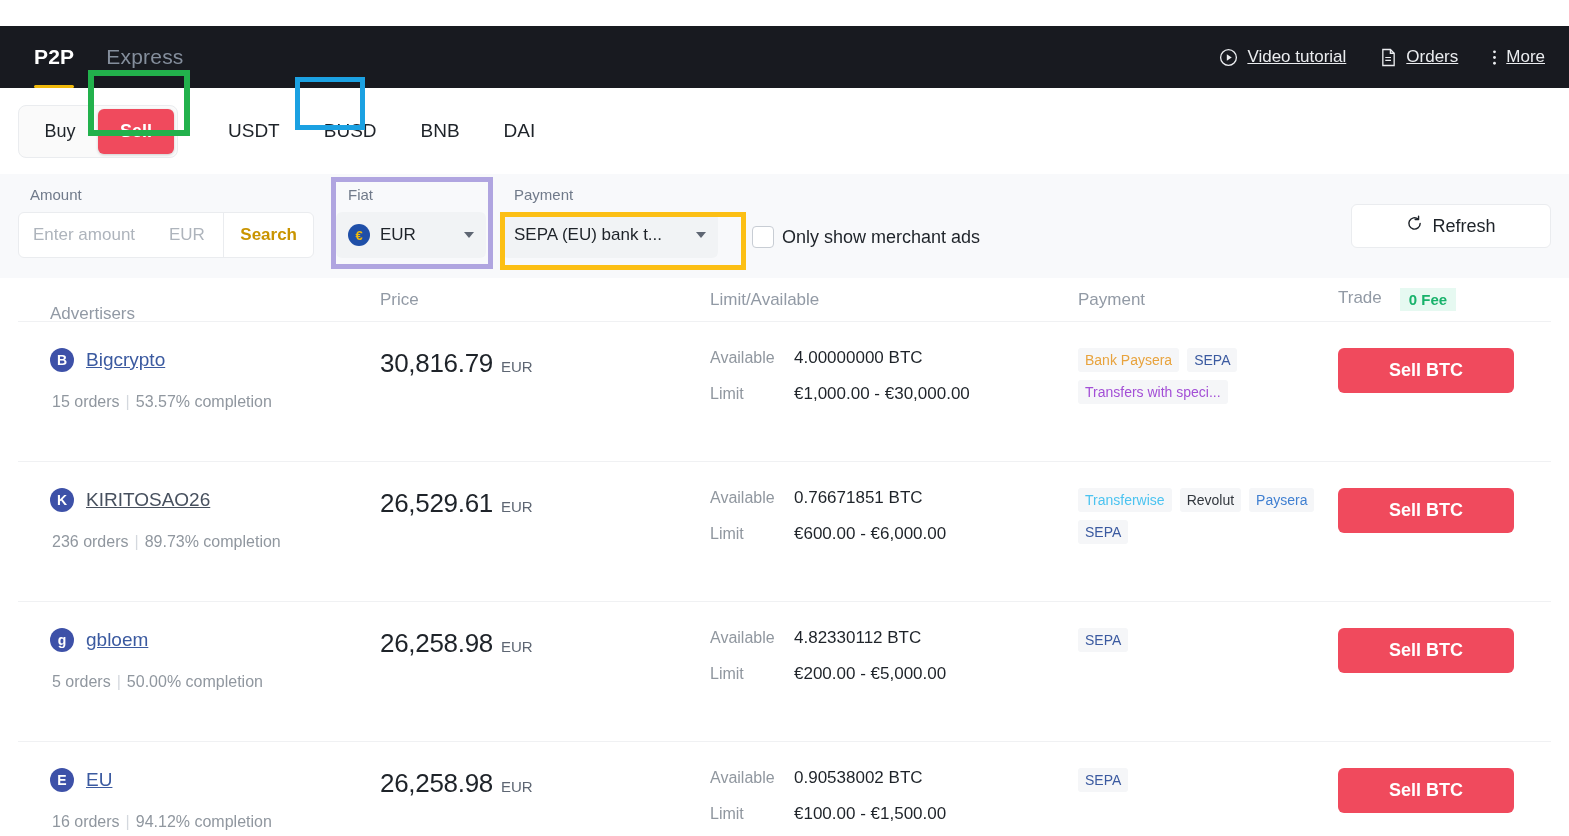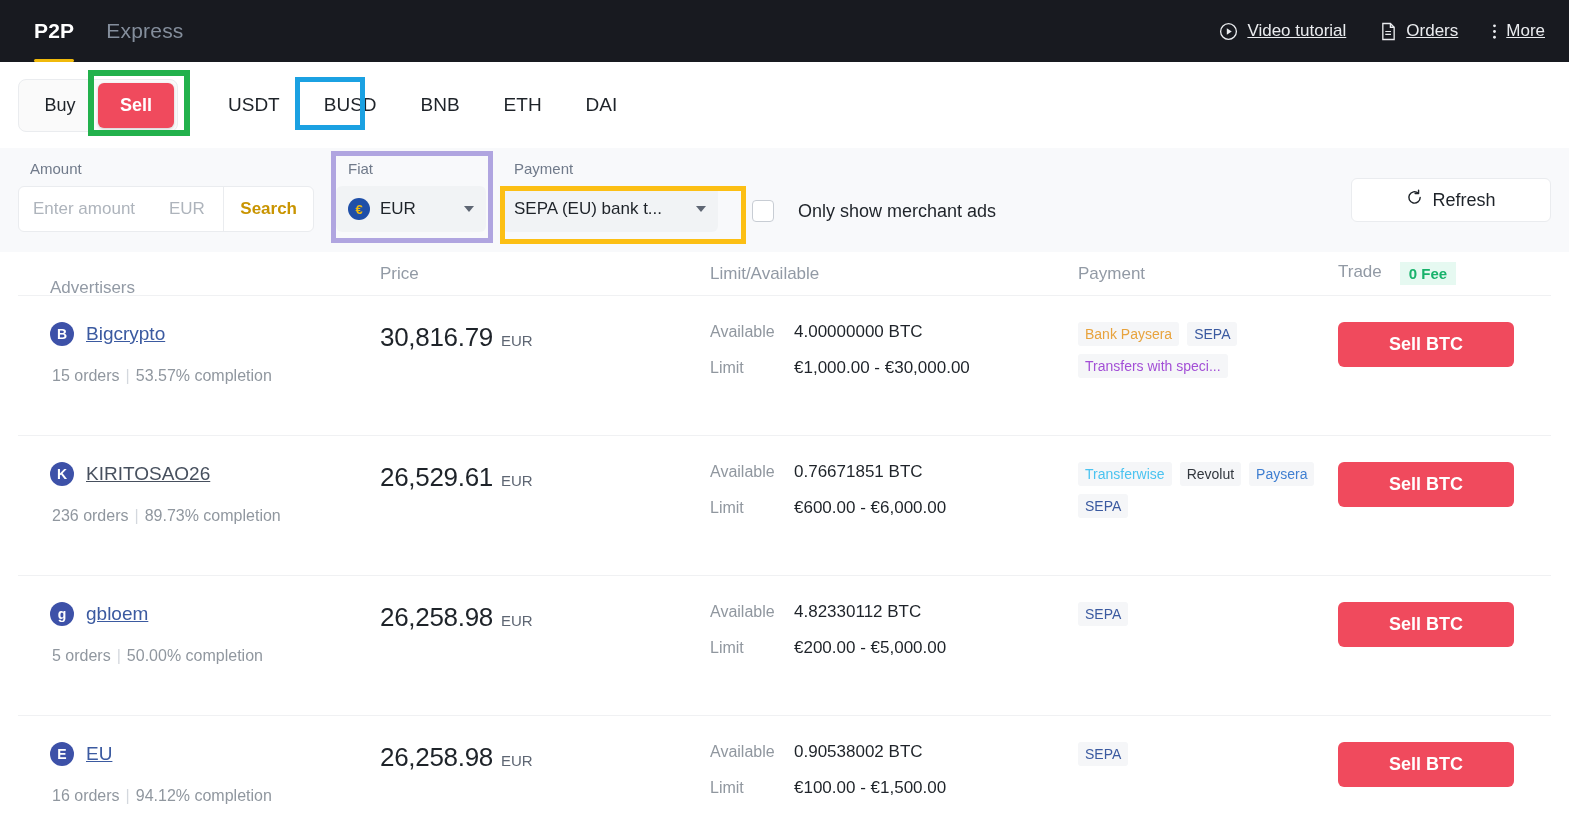--- a/index.html
+++ b/index.html
@@ -11,20 +11,21 @@
   }
 
   
   .topnav {
     height: 62px;
     background: #181a20;
     display: flex;
     align-items: center;
     padding: 0 24px 0 18px;
     position: relative;
+    margin-top: 26px;
   }
   .topnav-left { display: flex; align-items: flex-end; height: 100%; }
   .tn-item {
     position: relative;
     height: 100%;
     display: flex;
     align-items: center;
     padding: 0 16px;
     font-size: 21px;
     color: #848e9c;
@@ -176,21 +177,21 @@
   .sel-text { font-size: 17px; color: #1e2329; white-space: nowrap; }
   .caret {
     width: 0; height: 0;
     border-left: 5px solid transparent;
     border-right: 5px solid transparent;
     border-top: 6px solid #5e6673;
     margin-left: auto;
     flex: 0 0 auto;
   }
   .merchant-check {
-    display: flex; align-items: center; gap: 24px;
+    display: flex; align-items: center; gap: 8px;
     margin-left: 34px; margin-bottom: 10px;
     cursor: pointer;
   }
   .cbox {
     width: 22px; height: 22px;
     border: 1px solid #c8cdd4;
     border-radius: 4px;
     background: #fff;
   }
   .mc-label { font-size: 18px; color: #1e2329; white-space: nowrap; }
@@ -359,23 +360,20 @@
     <div class="coin-tab">
       <span>USDT</span>
     </div>
     <div class="coin-tab">
       <span>BUSD</span>
     </div>
     <div class="coin-tab">
       <span>BNB</span>
     </div>
     <div class="coin-tab">
-      <span>ETH</span>
-    </div>
-    <div class="coin-tab">
       <span>DAI</span>
     </div>
   </div>
 </div>
 
 <div class="filterbar">
 
   <div class="fgroup">
     <div class="flabel">Amount</div>
     <div class="amount-box">

